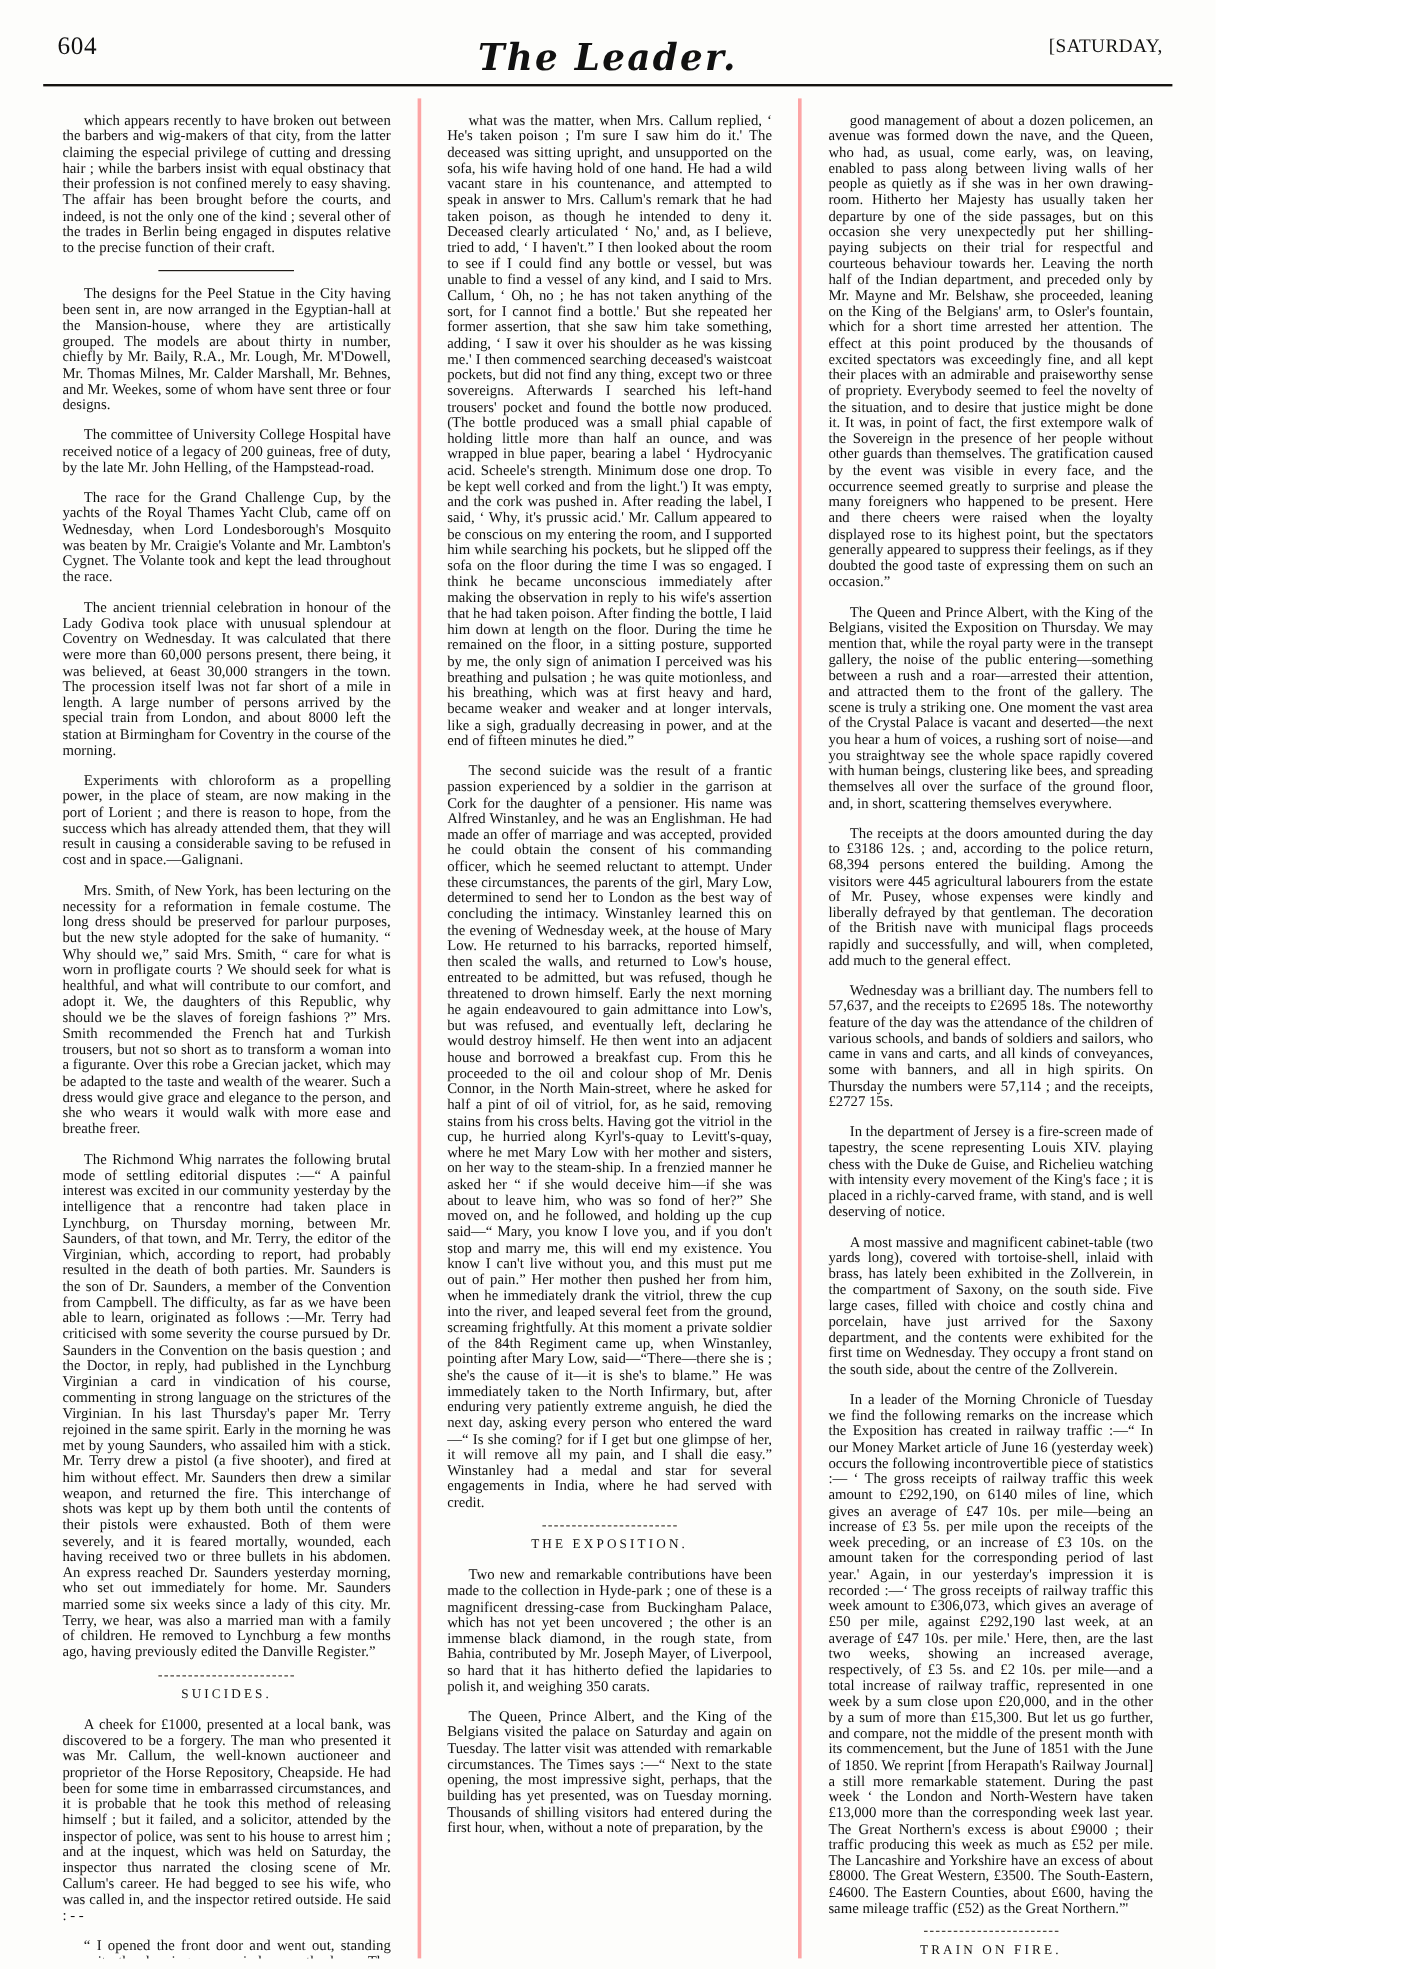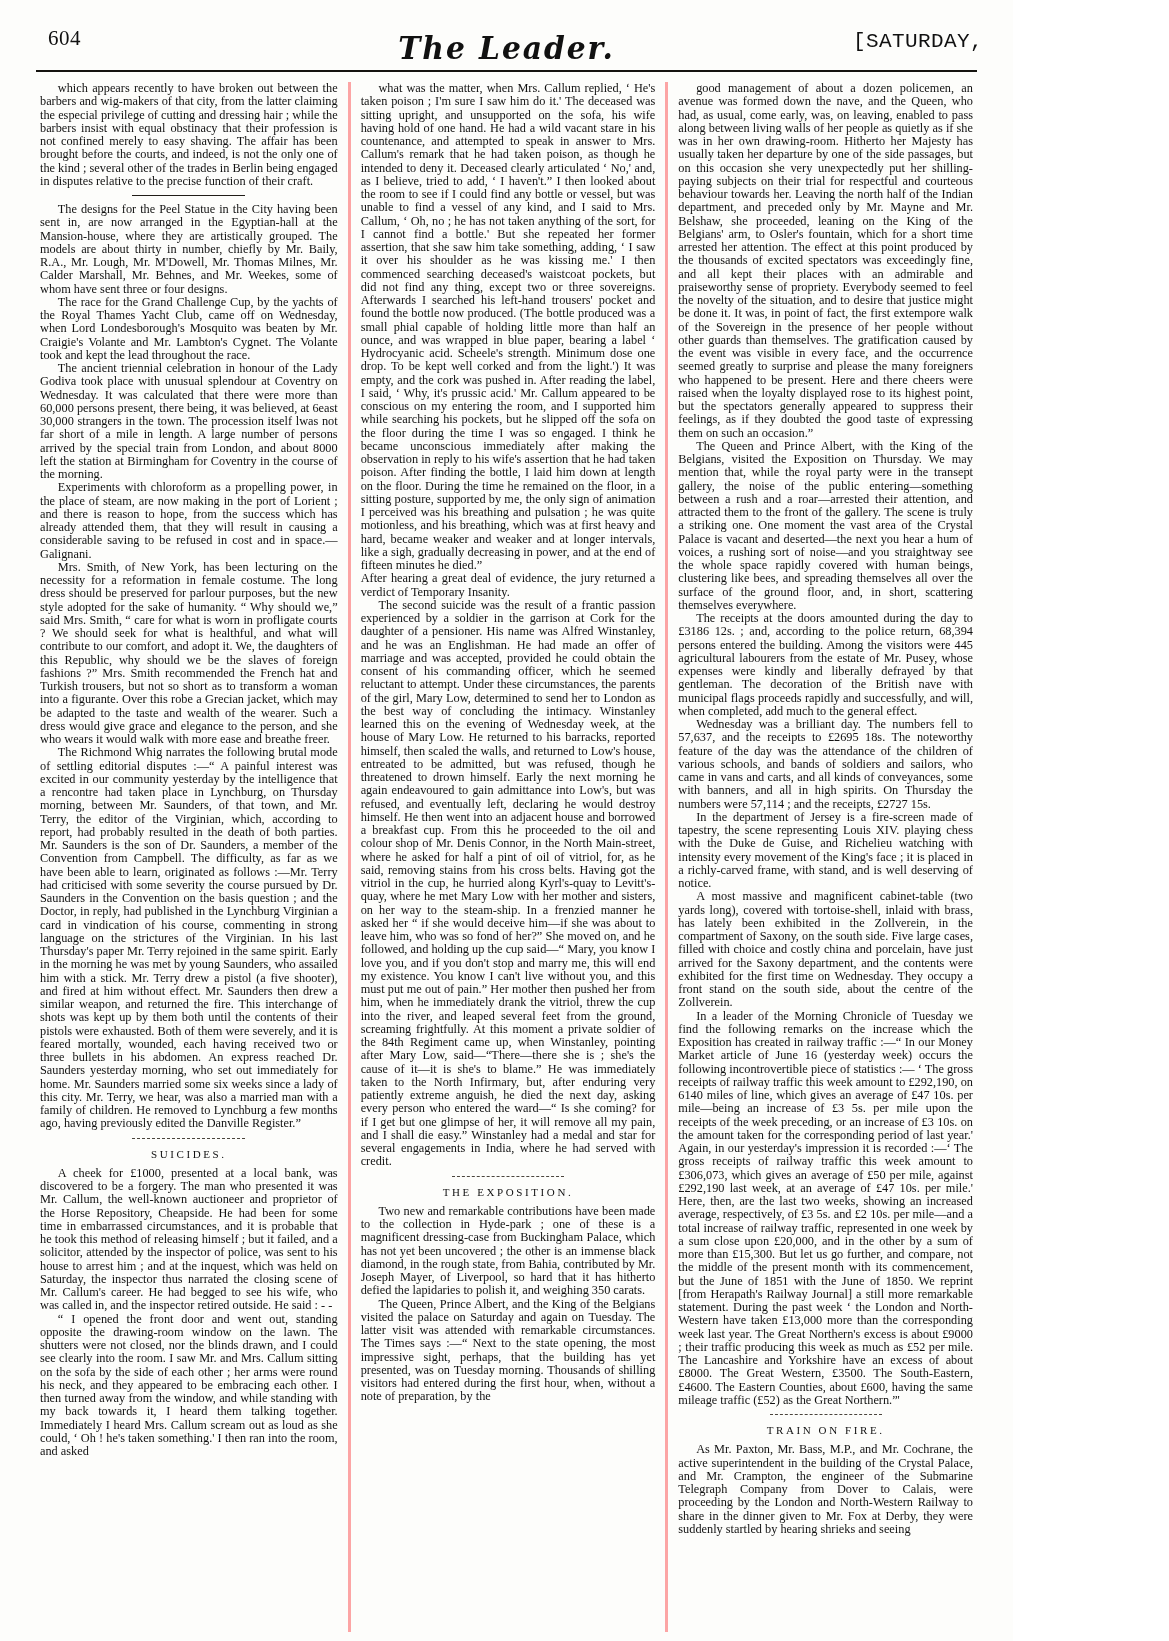--- a/index.html
+++ b/index.html
@@ -44,26 +44,25 @@
     font-family: "DejaVu Serif", "Liberation Serif", serif;
     font-weight: bold;
     font-style: italic;
     font-size: 31px;
     letter-spacing: 2px;
     margin-top: 12px;
     transform: scaleX(.96);
   }
   .dayline {
     position: absolute;
-    right: 30px;
+    right: 44px;
     top: 30px;
-    font-size: 21px;
+    font-size: 16px;
     font-variant: small-caps;
     letter-spacing: .4px;
-    font-family: Liberation Mono, monospace;
   }
   .rule-head {
     margin: 6px 36px 0 36px;
     border-top: 2px solid #15130f;
     height: 0;
   }
 
   
   .columns {
     display: flex;
@@ -78,21 +77,21 @@
     font-size: 12.3px;
     line-height: 13.25px;
     text-align: justify;
     hyphens: none;
     overflow: hidden;
   }
   .col + .col {
     border-left: 3px solid #fca5a5;
   }
   .col p {
-    margin: 0;
+    margin: 12px;
     text-indent: 1.45em;
     text-align: justify;
   }
   .col p.hang { text-indent: 0; }
 
   
   .divider {
     width: 38%;
     margin: 7px auto 7px auto;
     border-top: 1px solid #201c17;
@@ -121,33 +120,33 @@
     <div class="masthead-title">The Leader.</div>
     <div class="dayline">[SATURDAY,</div>
   </div>
   <div class="rule-head"></div>
 
   <div class="columns" id="columns-root">
       <div class="col">
         <p>which appears recently to have broken out between the barbers and wig-makers of that city, from the latter claiming the especial privilege of cutting and dressing hair ; while the barbers insist with equal obstinacy that their profession is not confined merely to easy shaving. The affair has been brought before the courts, and indeed, is not the only one of the kind ; several other of the trades in Berlin being engaged in disputes relative to the precise function of their craft.</p>
         <div class="divider"></div>
         <p>The designs for the Peel Statue in the City having been sent in, are now arranged in the Egyptian-hall at the Mansion-house, where they are artistically grouped. The models are about thirty in number, chiefly by Mr. Baily, R.A., Mr. Lough, Mr. M'Dowell, Mr. Thomas Milnes, Mr. Calder Marshall, Mr. Behnes, and Mr. Weekes, some of whom have sent three or four designs.</p>
+        <p>The committee of University College Hospital have received notice of a legacy of 200 guineas, free of duty, by the late Mr. John Helling, of the Hampstead-road.</p>
         <p>The race for the Grand Challenge Cup, by the yachts of the Royal Thames Yacht Club, came off on Wednesday, when Lord Londesborough's Mosquito was beaten by Mr. Craigie's Volante and Mr. Lambton's Cygnet. The Volante took and kept the lead throughout the race.</p>
         <p>The ancient triennial celebration in honour of the Lady Godiva took place with unusual splendour at Coventry on Wednesday. It was calculated that there were more than 60,000 persons present, there being, it was believed, at 6east 30,000 strangers in the town. The procession itself lwas not far short of a mile in length. A large number of persons arrived by the special train from London, and about 8000 left the station at Birmingham for Coventry in the course of the morning.</p>
         <p>Experiments with chloroform as a propelling power, in the place of steam, are now making in the port of Lorient ; and there is reason to hope, from the success which has already attended them, that they will result in causing a considerable saving to be refused in cost and in space.—Galignani.</p>
         <p>Mrs. Smith, of New York, has been lecturing on the necessity for a reformation in female costume. The long dress should be preserved for parlour purposes, but the new style adopted for the sake of humanity. “ Why should we,” said Mrs. Smith, “ care for what is worn in profligate courts ? We should seek for what is healthful, and what will contribute to our comfort, and adopt it. We, the daughters of this Republic, why should we be the slaves of foreign fashions ?” Mrs. Smith recommended the French hat and Turkish trousers, but not so short as to transform a woman into a figurante. Over this robe a Grecian jacket, which may be adapted to the taste and wealth of the wearer. Such a dress would give grace and elegance to the person, and she who wears it would walk with more ease and breathe freer.</p>
         <p>The Richmond Whig narrates the following brutal mode of settling editorial disputes :—“ A painful interest was excited in our community yesterday by the intelligence that a rencontre had taken place in Lynchburg, on Thursday morning, between Mr. Saunders, of that town, and Mr. Terry, the editor of the Virginian, which, according to report, had probably resulted in the death of both parties. Mr. Saunders is the son of Dr. Saunders, a member of the Convention from Campbell. The difficulty, as far as we have been able to learn, originated as follows :—Mr. Terry had criticised with some severity the course pursued by Dr. Saunders in the Convention on the basis question ; and the Doctor, in reply, had published in the Lynchburg Virginian a card in vindication of his course, commenting in strong language on the strictures of the Virginian. In his last Thursday's paper Mr. Terry rejoined in the same spirit. Early in the morning he was met by young Saunders, who assailed him with a stick. Mr. Terry drew a pistol (a five shooter), and fired at him without effect. Mr. Saunders then drew a similar weapon, and returned the fire. This interchange of shots was kept up by them both until the contents of their pistols were exhausted. Both of them were severely, and it is feared mortally, wounded, each having received two or three bullets in his abdomen. An express reached Dr. Saunders yesterday morning, who set out immediately for home. Mr. Saunders married some six weeks since a lady of this city. Mr. Terry, we hear, was also a married man with a family of children. He removed to Lynchburg a few months ago, having previously edited the Danville Register.”</p>
         <div class="divider dashed"></div>
         <div class="section-head">SUICIDES.</div>
         <p>A cheek for £1000, presented at a local bank, was discovered to be a forgery. The man who presented it was Mr. Callum, the well-known auctioneer and proprietor of the Horse Repository, Cheapside. He had been for some time in embarrassed circumstances, and it is probable that he took this method of releasing himself ; but it failed, and a solicitor, attended by the inspector of police, was sent to his house to arrest him ; and at the inquest, which was held on Saturday, the inspector thus narrated the closing scene of Mr. Callum's career. He had begged to see his wife, who was called in, and the inspector retired outside. He said : - -</p>
         <p>“ I opened the front door and went out, standing opposite the drawing-room window on the lawn. The shutters were not closed, nor the blinds drawn, and I could see clearly into the room. I saw Mr. and Mrs. Callum sitting on the sofa by the side of each other ; her arms were round his neck, and they appeared to be embracing each other. I then turned away from the window, and while standing with my back towards it, I heard them talking together. Immediately I heard Mrs. Callum scream out as loud as she could, ‘ Oh ! he's taken something.' I then ran into the room, and asked</p>
       </div>
       <div class="col">
         <p>what was the matter, when Mrs. Callum replied, ‘ He's taken poison ; I'm sure I saw him do it.' The deceased was sitting upright, and unsupported on the sofa, his wife having hold of one hand. He had a wild vacant stare in his countenance, and attempted to speak in answer to Mrs. Callum's remark that he had taken poison, as though he intended to deny it. Deceased clearly articulated ‘ No,' and, as I believe, tried to add, ‘ I haven't.” I then looked about the room to see if I could find any bottle or vessel, but was unable to find a vessel of any kind, and I said to Mrs. Callum, ‘ Oh, no ; he has not taken anything of the sort, for I cannot find a bottle.' But she repeated her former assertion, that she saw him take something, adding, ‘ I saw it over his shoulder as he was kissing me.' I then commenced searching deceased's waistcoat pockets, but did not find any thing, except two or three sovereigns. Afterwards I searched his left-hand trousers' pocket and found the bottle now produced. (The bottle produced was a small phial capable of holding little more than half an ounce, and was wrapped in blue paper, bearing a label ‘ Hydrocyanic acid. Scheele's strength. Minimum dose one drop. To be kept well corked and from the light.') It was empty, and the cork was pushed in. After reading the label, I said, ‘ Why, it's prussic acid.' Mr. Callum appeared to be conscious on my entering the room, and I supported him while searching his pockets, but he slipped off the sofa on the floor during the time I was so engaged. I think he became unconscious immediately after making the observation in reply to his wife's assertion that he had taken poison. After finding the bottle, I laid him down at length on the floor. During the time he remained on the floor, in a sitting posture, supported by me, the only sign of animation I perceived was his breathing and pulsation ; he was quite motionless, and his breathing, which was at first heavy and hard, became weaker and weaker and at longer intervals, like a sigh, gradually decreasing in power, and at the end of fifteen minutes he died.”</p>
-        <p class="hang">After hearing a great deal of evidence, the jury returned a verdict of Temporary Insanity.</p>
         <p>The second suicide was the result of a frantic passion experienced by a soldier in the garrison at Cork for the daughter of a pensioner. His name was Alfred Winstanley, and he was an Englishman. He had made an offer of marriage and was accepted, provided he could obtain the consent of his commanding officer, which he seemed reluctant to attempt. Under these circumstances, the parents of the girl, Mary Low, determined to send her to London as the best way of concluding the intimacy. Winstanley learned this on the evening of Wednesday week, at the house of Mary Low. He returned to his barracks, reported himself, then scaled the walls, and returned to Low's house, entreated to be admitted, but was refused, though he threatened to drown himself. Early the next morning he again endeavoured to gain admittance into Low's, but was refused, and eventually left, declaring he would destroy himself. He then went into an adjacent house and borrowed a breakfast cup. From this he proceeded to the oil and colour shop of Mr. Denis Connor, in the North Main-street, where he asked for half a pint of oil of vitriol, for, as he said, removing stains from his cross belts. Having got the vitriol in the cup, he hurried along Kyrl's-quay to Levitt's-quay, where he met Mary Low with her mother and sisters, on her way to the steam-ship. In a frenzied manner he asked her “ if she would deceive him—if she was about to leave him, who was so fond of her?” She moved on, and he followed, and holding up the cup said—“ Mary, you know I love you, and if you don't stop and marry me, this will end my existence. You know I can't live without you, and this must put me out of pain.” Her mother then pushed her from him, when he immediately drank the vitriol, threw the cup into the river, and leaped several feet from the ground, screaming frightfully. At this moment a private soldier of the 84th Regiment came up, when Winstanley, pointing after Mary Low, said—“There—there she is ; she's the cause of it—it is she's to blame.” He was immediately taken to the North Infirmary, but, after enduring very patiently extreme anguish, he died the next day, asking every person who entered the ward—“ Is she coming? for if I get but one glimpse of her, it will remove all my pain, and I shall die easy.” Winstanley had a medal and star for several engagements in India, where he had served with credit.</p>
         <div class="divider dashed"></div>
         <div class="section-head">THE EXPOSITION.</div>
         <p>Two new and remarkable contributions have been made to the collection in Hyde-park ; one of these is a magnificent dressing-case from Buckingham Palace, which has not yet been uncovered ; the other is an immense black diamond, in the rough state, from Bahia, contributed by Mr. Joseph Mayer, of Liverpool, so hard that it has hitherto defied the lapidaries to polish it, and weighing 350 carats.</p>
         <p>The Queen, Prince Albert, and the King of the Belgians visited the palace on Saturday and again on Tuesday. The latter visit was attended with remarkable circumstances. The Times says :—“ Next to the state opening, the most impressive sight, perhaps, that the building has yet presented, was on Tuesday morning. Thousands of shilling visitors had entered during the first hour, when, without a note of preparation, by the</p>
       </div>
       <div class="col">
         <p>good management of about a dozen policemen, an avenue was formed down the nave, and the Queen, who had, as usual, come early, was, on leaving, enabled to pass along between living walls of her people as quietly as if she was in her own drawing-room. Hitherto her Majesty has usually taken her departure by one of the side passages, but on this occasion she very unexpectedly put her shilling-paying subjects on their trial for respectful and courteous behaviour towards her. Leaving the north half of the Indian department, and preceded only by Mr. Mayne and Mr. Belshaw, she proceeded, leaning on the King of the Belgians' arm, to Osler's fountain, which for a short time arrested her attention. The effect at this point produced by the thousands of excited spectators was exceedingly fine, and all kept their places with an admirable and praiseworthy sense of propriety. Everybody seemed to feel the novelty of the situation, and to desire that justice might be done it. It was, in point of fact, the first extempore walk of the Sovereign in the presence of her people without other guards than themselves. The gratification caused by the event was visible in every face, and the occurrence seemed greatly to surprise and please the many foreigners who happened to be present. Here and there cheers were raised when the loyalty displayed rose to its highest point, but the spectators generally appeared to suppress their feelings, as if they doubted the good taste of expressing them on such an occasion.”</p>
         <p>The Queen and Prince Albert, with the King of the Belgians, visited the Exposition on Thursday. We may mention that, while the royal party were in the transept gallery, the noise of the public entering—something between a rush and a roar—arrested their attention, and attracted them to the front of the gallery. The scene is truly a striking one. One moment the vast area of the Crystal Palace is vacant and deserted—the next you hear a hum of voices, a rushing sort of noise—and you straightway see the whole space rapidly covered with human beings, clustering like bees, and spreading themselves all over the surface of the ground floor, and, in short, scattering themselves everywhere.</p>
         <p>The receipts at the doors amounted during the day to £3186 12s. ; and, according to the police return, 68,394 persons entered the building. Among the visitors were 445 agricultural labourers from the estate of Mr. Pusey, whose expenses were kindly and liberally defrayed by that gentleman. The decoration of the British nave with municipal flags proceeds rapidly and successfully, and will, when completed, add much to the general effect.</p>

